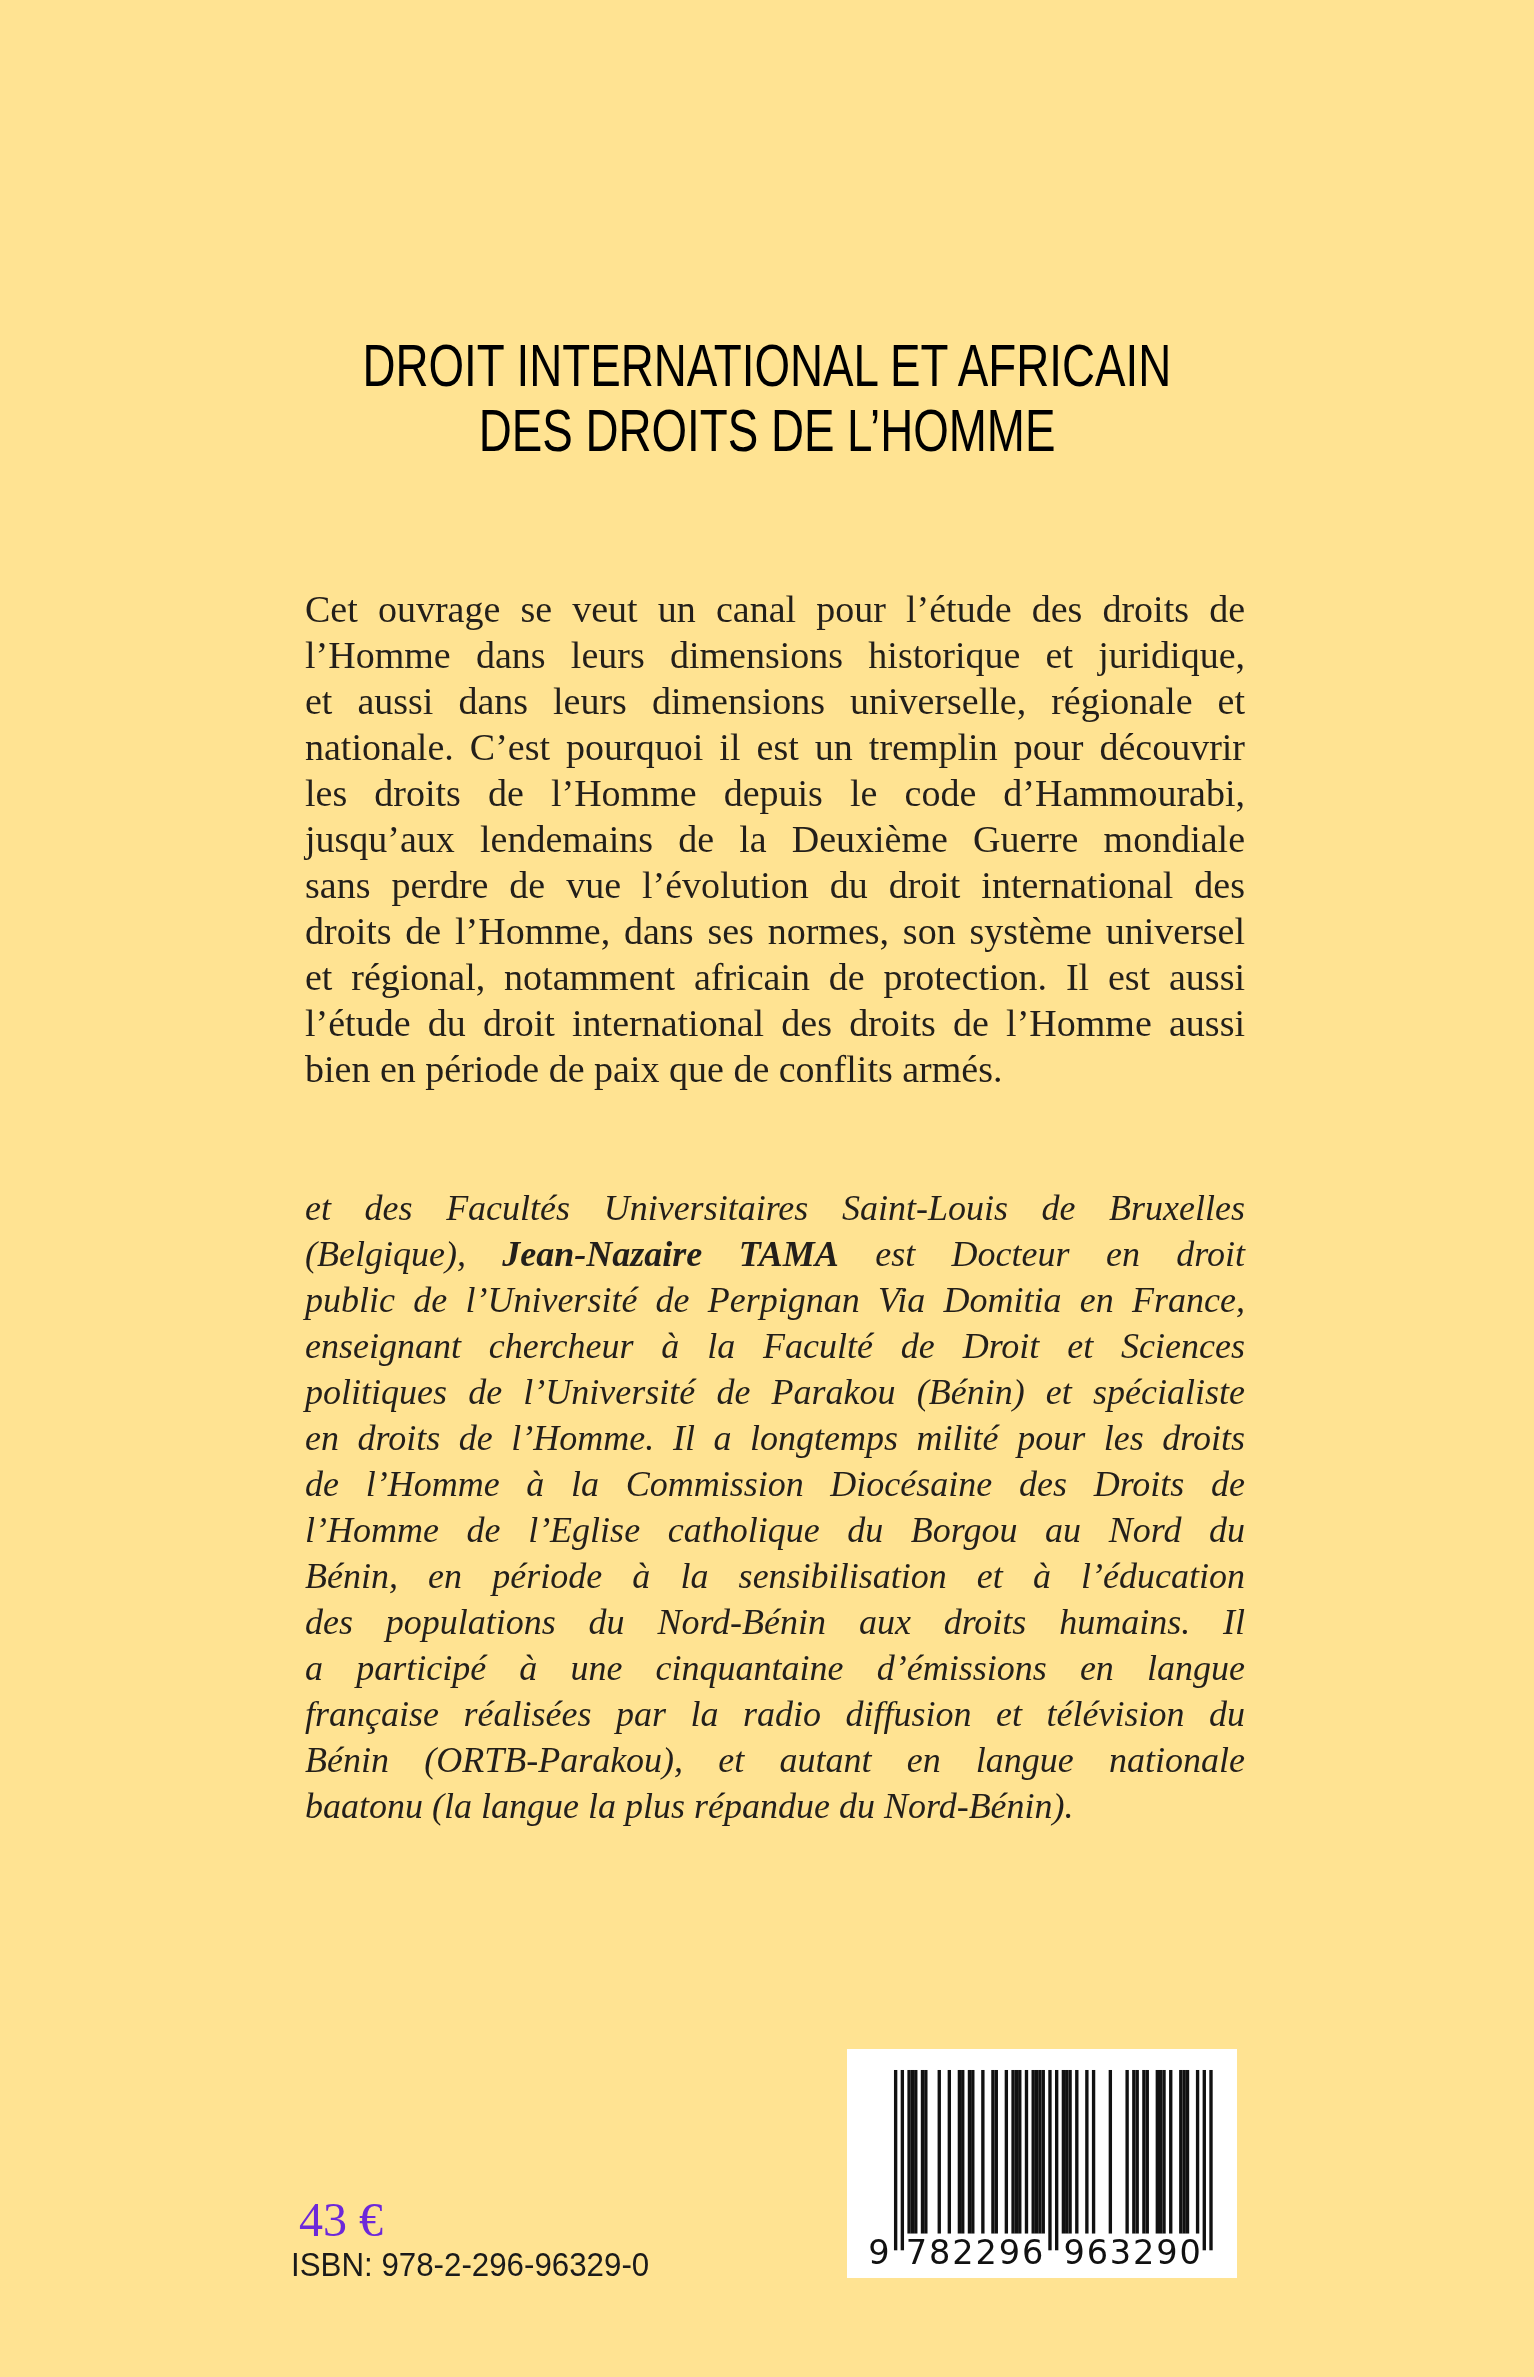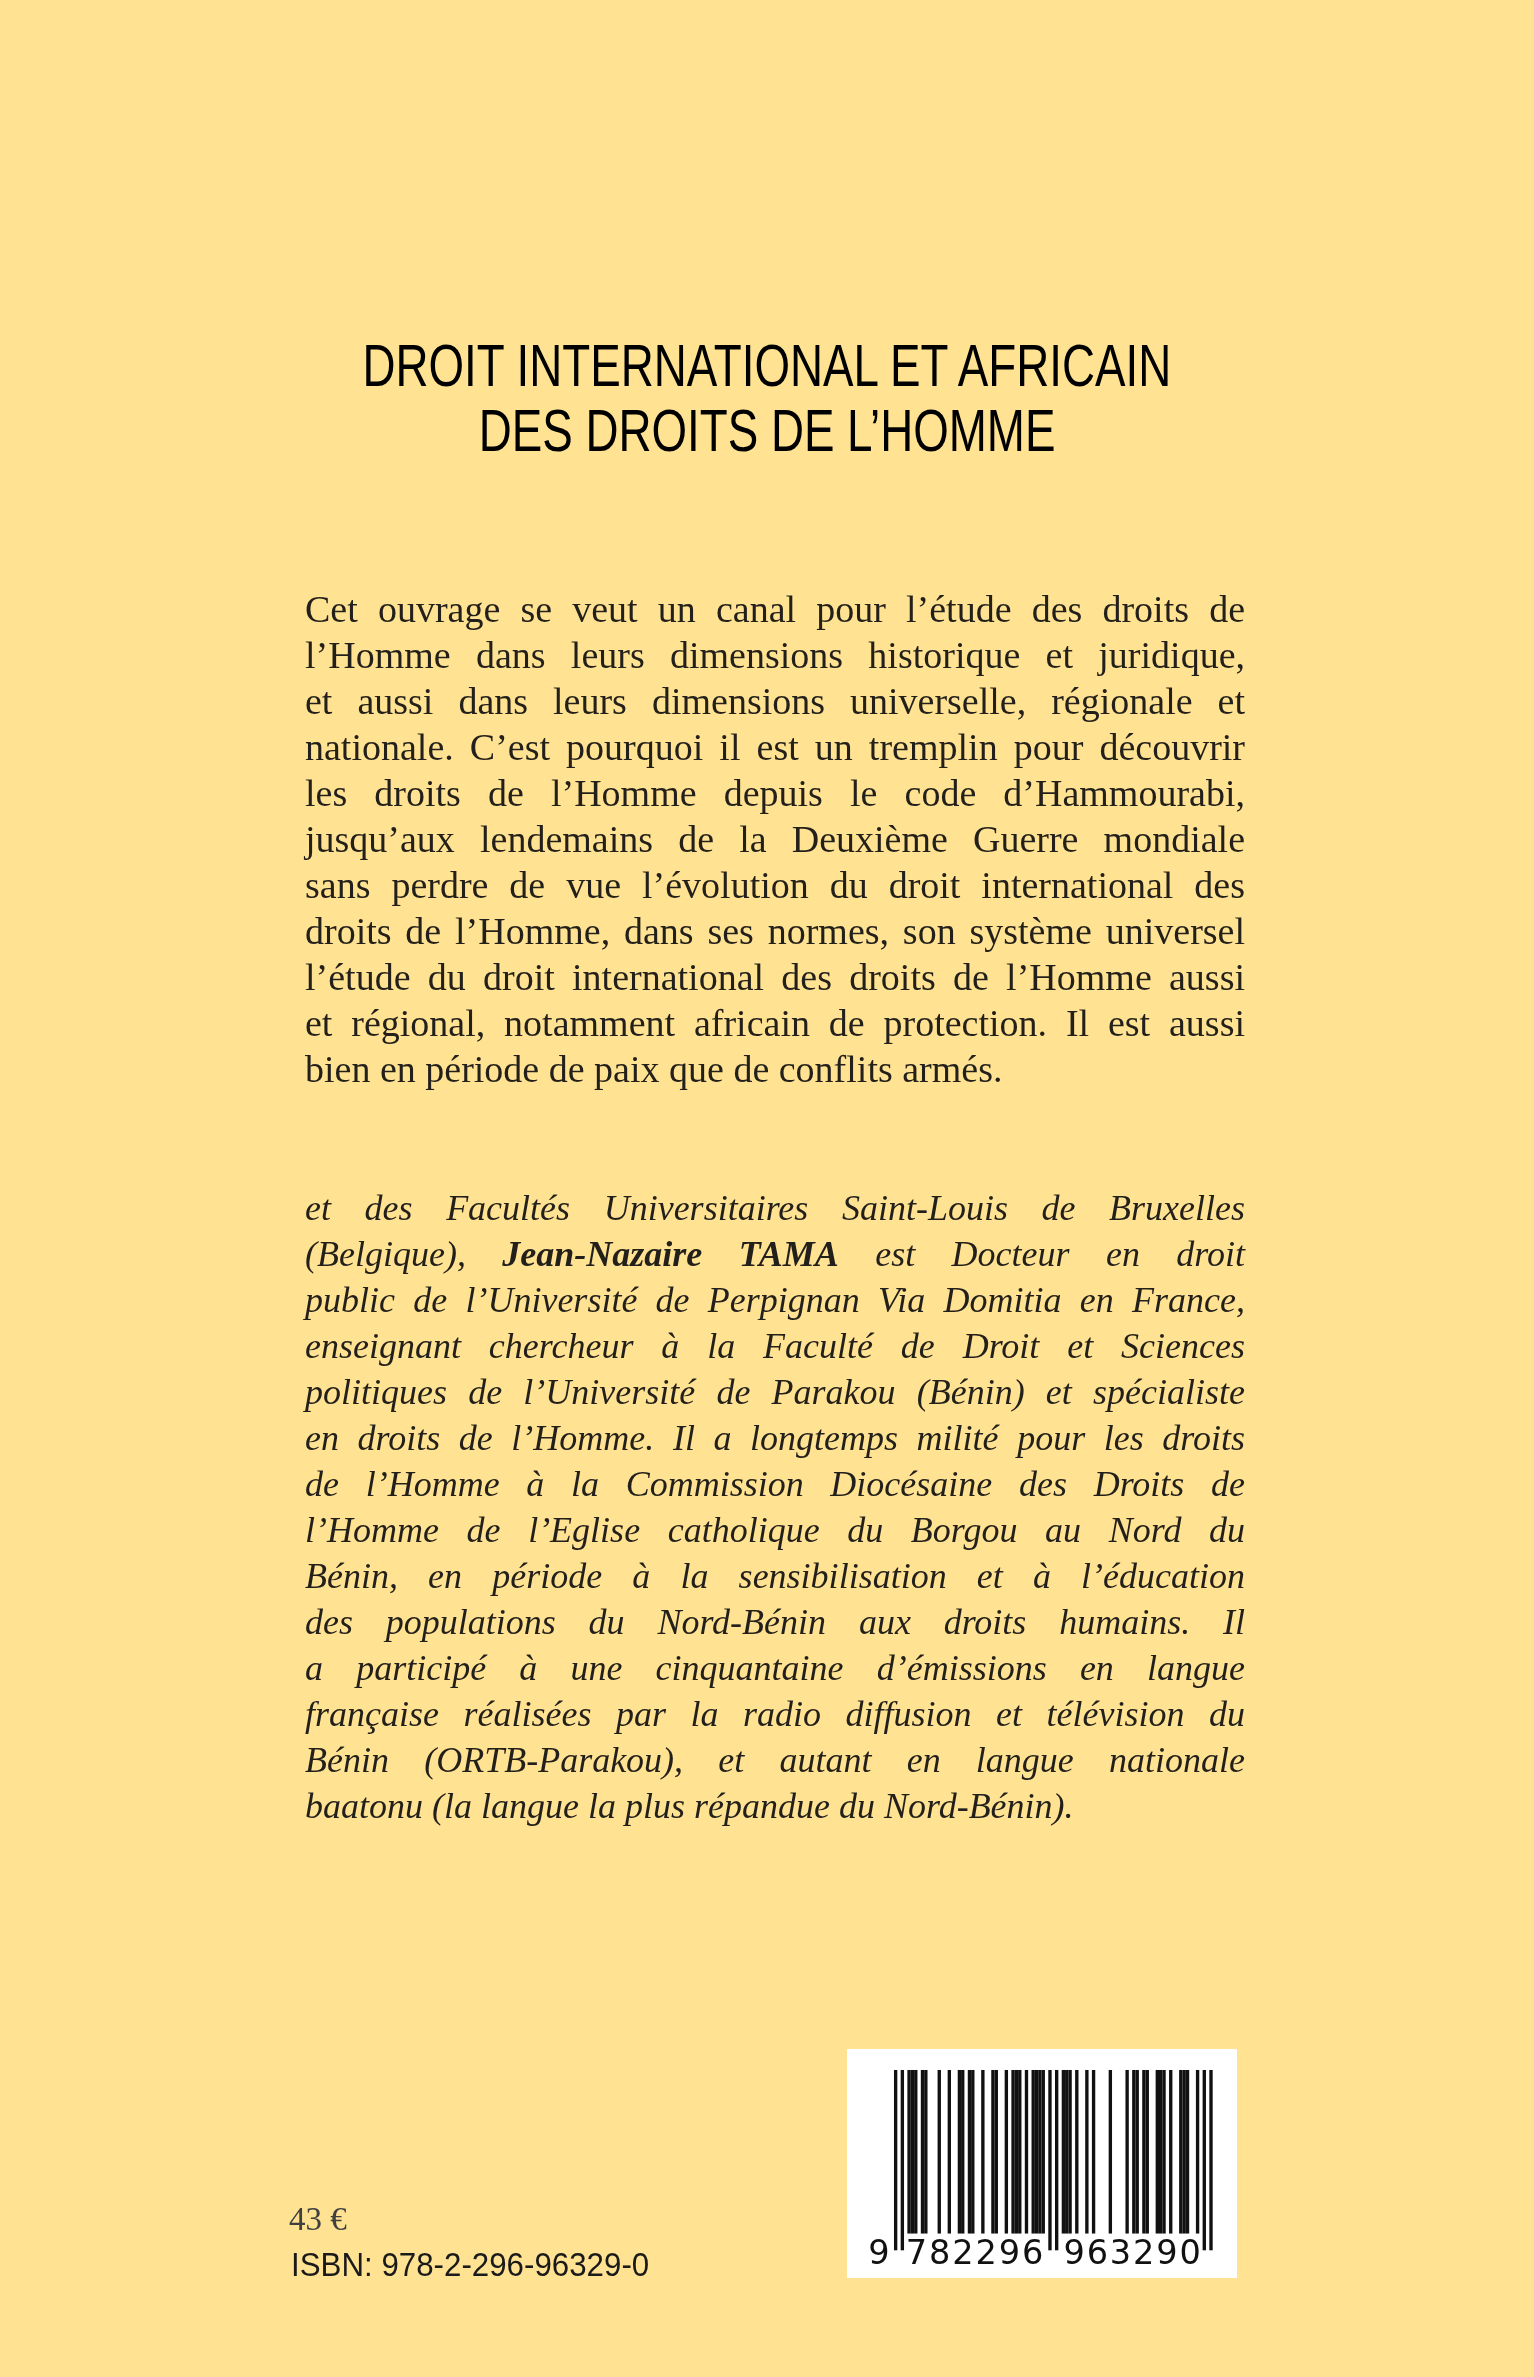--- a/index.html
+++ b/index.html
@@ -51,26 +51,26 @@
   .line.last {
     text-align: left;
     text-align-last: left;
   }
   .summary { top: 586px; }
   .bio { top: 1185px; font-style: italic; }
   .bio .line { font-size: 36px; }
   .bio b { font-weight: bold; font-family: Liberation Serif, serif; }
   .price {
     position: absolute;
-    left: 289px;
+    left: 299px;
     top: 2200px;
-    font-size: 33px;
+    font-size: 48px;
     line-height: 39px;
     font-family: "Liberation Serif", serif;
-    color: #404040;
+    color: #6d28d9;
   }
   .isbn {
     position: absolute;
     left: 291px;
     top: 2245px;
     font-size: 34px;
     line-height: 39px;
     font-family: "Liberation Sans", sans-serif;
     color: #1a1a1a;
     transform: scaleX(0.92);
@@ -98,22 +98,22 @@
 
   <div class="text-block summary">
     <div class="line">Cet ouvrage se veut un canal pour l’étude des droits de</div>
     <div class="line">l’Homme dans leurs dimensions historique et juridique,</div>
     <div class="line">et aussi dans leurs dimensions universelle, régionale et</div>
     <div class="line">nationale. C’est pourquoi il est un tremplin pour découvrir</div>
     <div class="line">les droits de l’Homme depuis le code d’Hammourabi,</div>
     <div class="line">jusqu’aux lendemains de la Deuxième Guerre mondiale</div>
     <div class="line">sans perdre de vue l’évolution du droit international des</div>
     <div class="line">droits de l’Homme, dans ses normes, son système universel</div>
+    <div class="line">et régional, notamment africain de protection. Il est aussi</div>
     <div class="line">l’étude du droit international des droits de l’Homme aussi</div>
-    <div class="line">et régional, notamment africain de protection. Il est aussi</div>
     <div class="line last">bien en période de paix que de conflits armés.</div>
   </div>
 
   <div class="text-block bio">
     <div class="line">et des Facultés Universitaires Saint-Louis de Bruxelles</div>
     <div class="line"><span>(Belgique), </span><b>Jean-Nazaire TAMA</b><span> est Docteur en droit</span></div>
     <div class="line">public de l’Université de Perpignan Via Domitia en France,</div>
     <div class="line">enseignant chercheur à la Faculté de Droit et Sciences</div>
     <div class="line">politiques de l’Université de Parakou (Bénin) et spécialiste</div>
     <div class="line">en droits de l’Homme. Il a longtemps milité pour les droits</div>

